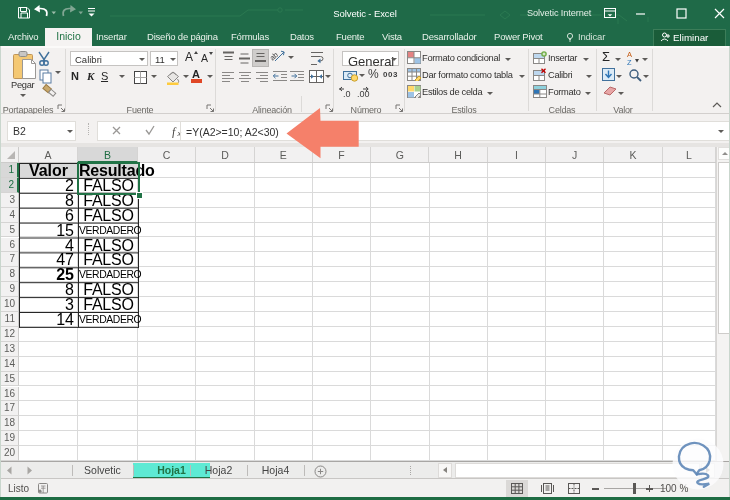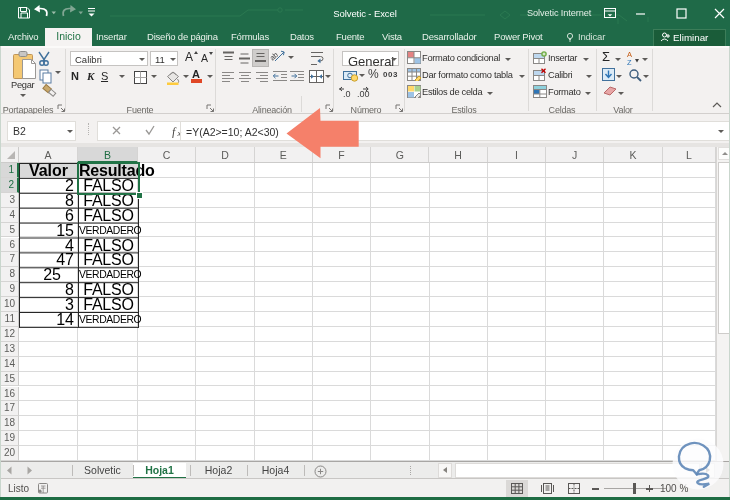--- a/index.html
+++ b/index.html
@@ -450,21 +450,21 @@
       <div class="cell" style="left:20px;top:46.8px;width:57px;height:13.9px;line-height:13.9px;text-align:right;padding-right:3px;">8</div>
       <div class="cell" style="left:79px;top:46.8px;width:59px;height:13.9px;line-height:13.9px;text-align:center;letter-spacing:-0.2px;">FALSO</div>
       <div class="cell" style="left:20px;top:61.7px;width:57px;height:13.9px;line-height:13.9px;text-align:right;padding-right:3px;">6</div>
       <div class="cell" style="left:79px;top:61.7px;width:59px;height:13.9px;line-height:13.9px;text-align:center;letter-spacing:-0.2px;">FALSO</div>
       <div class="cell" style="left:20px;top:76.6px;width:57px;height:13.9px;line-height:13.9px;text-align:right;padding-right:3px;">15</div>
       <div class="cell" style="left:79px;top:76.6px;width:59px;height:13.9px;line-height:13.9px;text-align:center;font-size:10.4px;letter-spacing:-0.4px;">VERDADERO</div>
       <div class="cell" style="left:20px;top:91.5px;width:57px;height:13.9px;line-height:13.9px;text-align:right;padding-right:3px;">4</div>
       <div class="cell" style="left:79px;top:91.5px;width:59px;height:13.9px;line-height:13.9px;text-align:center;letter-spacing:-0.2px;">FALSO</div>
       <div class="cell" style="left:20px;top:106.4px;width:57px;height:13.9px;line-height:13.9px;text-align:right;padding-right:3px;">47</div>
       <div class="cell" style="left:79px;top:106.4px;width:59px;height:13.9px;line-height:13.9px;text-align:center;letter-spacing:-0.2px;">FALSO</div>
-      <div class="cell" style="left:20px;top:121.3px;width:57px;height:13.9px;line-height:13.9px;text-align:right;padding-right:16px;">25</div>
+      <div class="cell" style="left:20px;top:121.3px;width:57px;height:13.9px;line-height:13.9px;text-align:right;padding-right:3px;font-weight:bold;">25</div>
       <div class="cell" style="left:79px;top:121.3px;width:59px;height:13.9px;line-height:13.9px;text-align:center;font-size:10.4px;letter-spacing:-0.4px;">VERDADERO</div>
       <div class="cell" style="left:20px;top:136.2px;width:57px;height:13.9px;line-height:13.9px;text-align:right;padding-right:3px;">8</div>
       <div class="cell" style="left:79px;top:136.2px;width:59px;height:13.9px;line-height:13.9px;text-align:center;letter-spacing:-0.2px;">FALSO</div>
       <div class="cell" style="left:20px;top:151.1px;width:57px;height:13.9px;line-height:13.9px;text-align:right;padding-right:3px;">3</div>
       <div class="cell" style="left:79px;top:151.1px;width:59px;height:13.9px;line-height:13.9px;text-align:center;letter-spacing:-0.2px;">FALSO</div>
       <div class="cell" style="left:20px;top:166px;width:57px;height:13.9px;line-height:13.9px;text-align:right;padding-right:3px;">14</div>
       <div class="cell" style="left:79px;top:166px;width:59px;height:13.9px;line-height:13.9px;text-align:center;font-size:10.4px;letter-spacing:-0.4px;">VERDADERO</div>
       <div style="position:absolute;left:77px;top:15px;width:63px;height:32.8px;border:2px solid #217346;box-sizing:border-box;"></div>
       <div style="position:absolute;left:136px;top:44.8px;width:5px;height:5px;background:#217346;border:1px solid #fff;box-sizing:content-box;"></div>
     </div>
@@ -476,21 +476,21 @@
   <div class="abs" style="left:1px;top:318px;width:13px;height:13px;background:#fdfdfc;border:1px solid #e1dfdd;box-sizing:border-box;"></div>
   <div class="abs" style="left:4.5px;top:322.5px;width:0;height:0;border-left:3px solid transparent;border-right:3px solid transparent;border-top:3.5px solid #908e8b;"></div>
 </div>
 
 <div class="abs" id="tabstrip">
   <svg class="abs" style="left:4px;top:4px" width="40" height="9" viewBox="0 0 40 9">
       <path d="M7.5 0.5 l-4.5 4 4.5 4 z" fill="#a8a6a3"></path>
       <path d="M23.5 0.5 l4.5 4 -4.5 4 z" fill="#a8a6a3"></path>
     </svg>
   <div class="stab" style="left:72px;width:61px;">Solvetic</div>
-  <div class="stab" style="left:133px;width:53px;background:#ffffff;color:#217346;font-weight:bold;border-bottom:2px solid #217346;box-sizing:border-box;">Hoja1</div>
+  <div class="stab" style="left:133px;width:77px;background:#5eead4;color:#217346;font-weight:bold;border-bottom:2px solid #217346;box-sizing:border-box;">Hoja1</div>
   <div class="stab" style="left:190px;width:57px;">Hoja2</div>
   <div class="stab" style="left:247px;width:57px;">Hoja4</div>
   <div class="abs" style="left:72px;top:3px;width:1px;height:11px;background:#bdbbb9;"></div>
     <div class="abs" style="left:133px;top:3px;width:1px;height:11px;background:#bdbbb9;"></div>
   <div class="abs" style="left:190px;top:3px;width:1px;height:11px;background:#bdbbb9;"></div>
   <div class="abs" style="left:247px;top:3px;width:1px;height:11px;background:#bdbbb9;"></div>
   <div class="abs" style="left:304px;top:3px;width:1px;height:11px;background:#bdbbb9;"></div>
   <svg class="abs" style="left:314px;top:2.5px" width="13" height="13" viewBox="0 0 13 13">
       <circle cx="6.5" cy="6.5" r="5.5" fill="none" stroke="#8a8886"></circle>
       <path d="M6.5 3.8 v5.4 M3.8 6.5 h5.4" stroke="#8a8886"></path>

